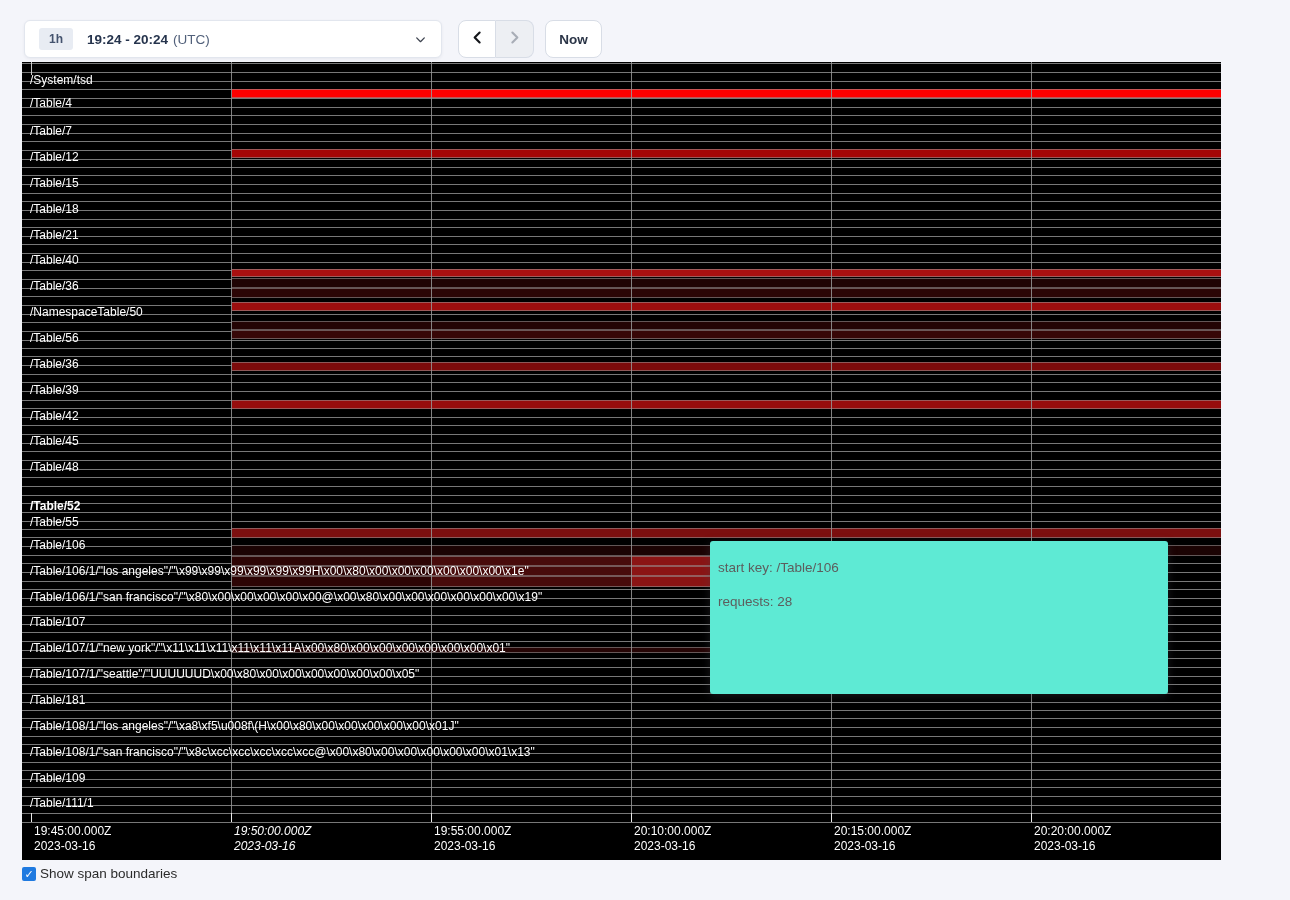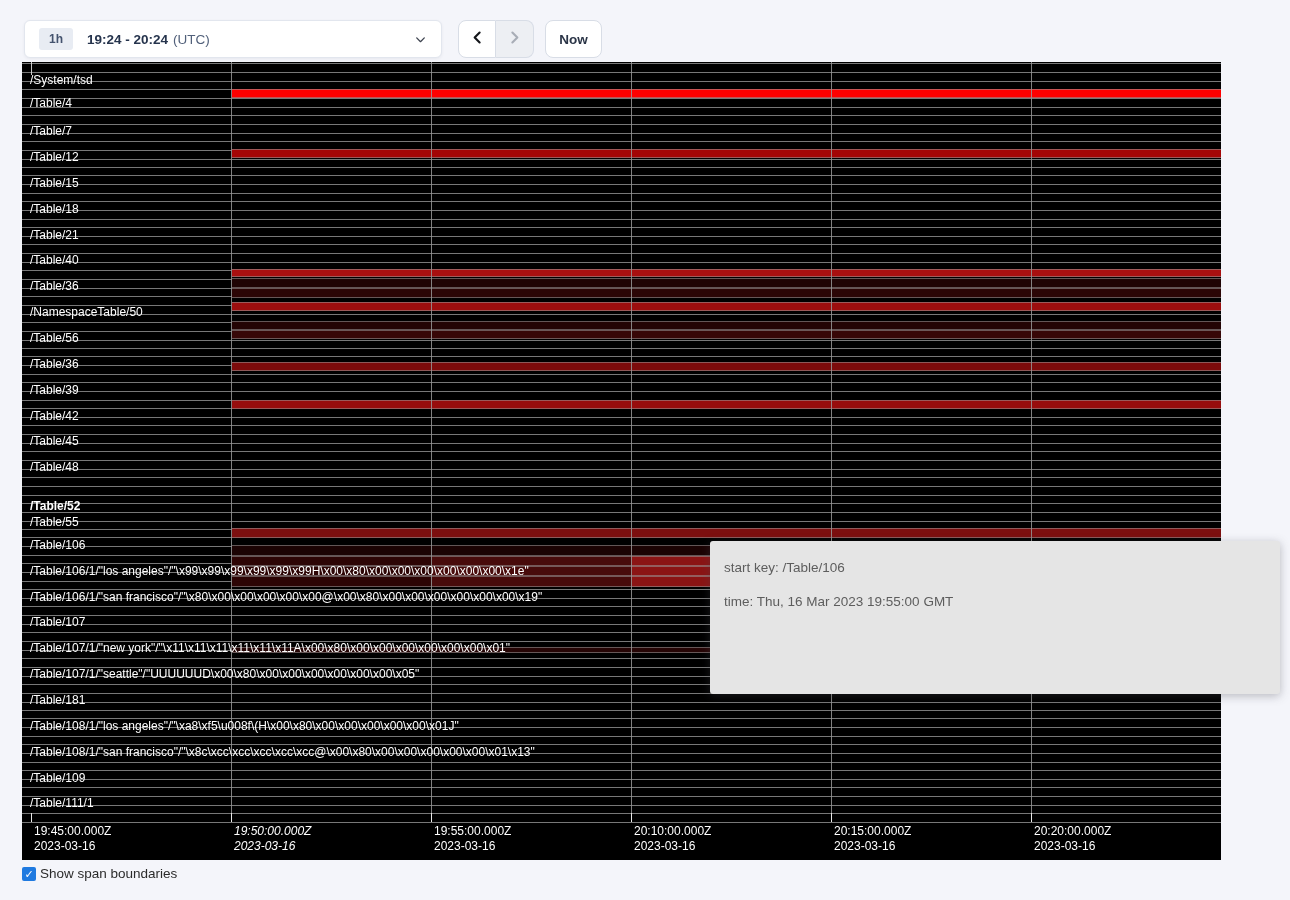--- a/index.html
+++ b/index.html
@@ -45,23 +45,23 @@
   .top-tick { position:absolute; left:9px; top:0; width:1px; height:13px; background:rgba(220,220,220,.9); }
   .row-label {
     position:absolute; left:8px; color:#fff; font-size:12px; line-height:13px;
     white-space:nowrap; letter-spacing:0;
   }
   .axis-tick { position:absolute; width:1px; height:9px; top:751px; background:#e9e9e9; }
   .axis-label { position:absolute; top:762px; color:#fff; font-size:12px; font-weight:500; line-height:15px; white-space:nowrap; }
 
   
   .kv-tooltip {
-    position:absolute; left:710px; top:541px; width:570px; height:153px;
-    background:#e5e5e5; border-radius:3px; box-shadow:0 2px 10px rgba(70,70,80,.35);
-    padding:10px 14px; z-index:10; overflow:hidden;
+    position:absolute; left:710px; top:541px; width:458px; height:153px;
+    background:#5eead4; border-radius:3px; box-shadow:0 2px 10px rgba(70,70,80,.35);
+    padding:10px 8px; z-index:10; overflow:hidden;
   }
   .kv-tooltip .tip-line { font-size:13.5px; color:#5d5d5d; line-height:34px; white-space:nowrap; }
 
   
   .footer-check { position:absolute; left:22px; top:867px; display:flex; align-items:center; }
   .checkbox {
     width:14px; height:14px; background:#1f7ae0; border-radius:2px;
     color:#fff; font-size:11px; line-height:14px; text-align:center; cursor:pointer;
   }
   .check-label { margin-left:4px; font-size:13.5px; color:#2b2b2b; line-height:14px; }
@@ -273,19 +273,19 @@
     </div>
     <div class="axis-tick" style="left: 1009px;"></div>
     <div class="axis-label" style="left: 1012px;">
       <div>20:20:00.000Z</div>
       <div>2023-03-16</div>
     </div>
   </div>
 
 <div class="kv-tooltip">
   <div class="tip-line">start key: /Table/106</div>
-  <div class="tip-line">time: Thu, 16 Mar 2023 19:55:00 GMT</div>
+  <div class="tip-line">requests: 28</div>
 </div>
 
 <div class="footer-check">
   <div class="checkbox">✓</div>
   <div class="check-label">Show span boundaries</div>
 </div>
 
 </body></html>

